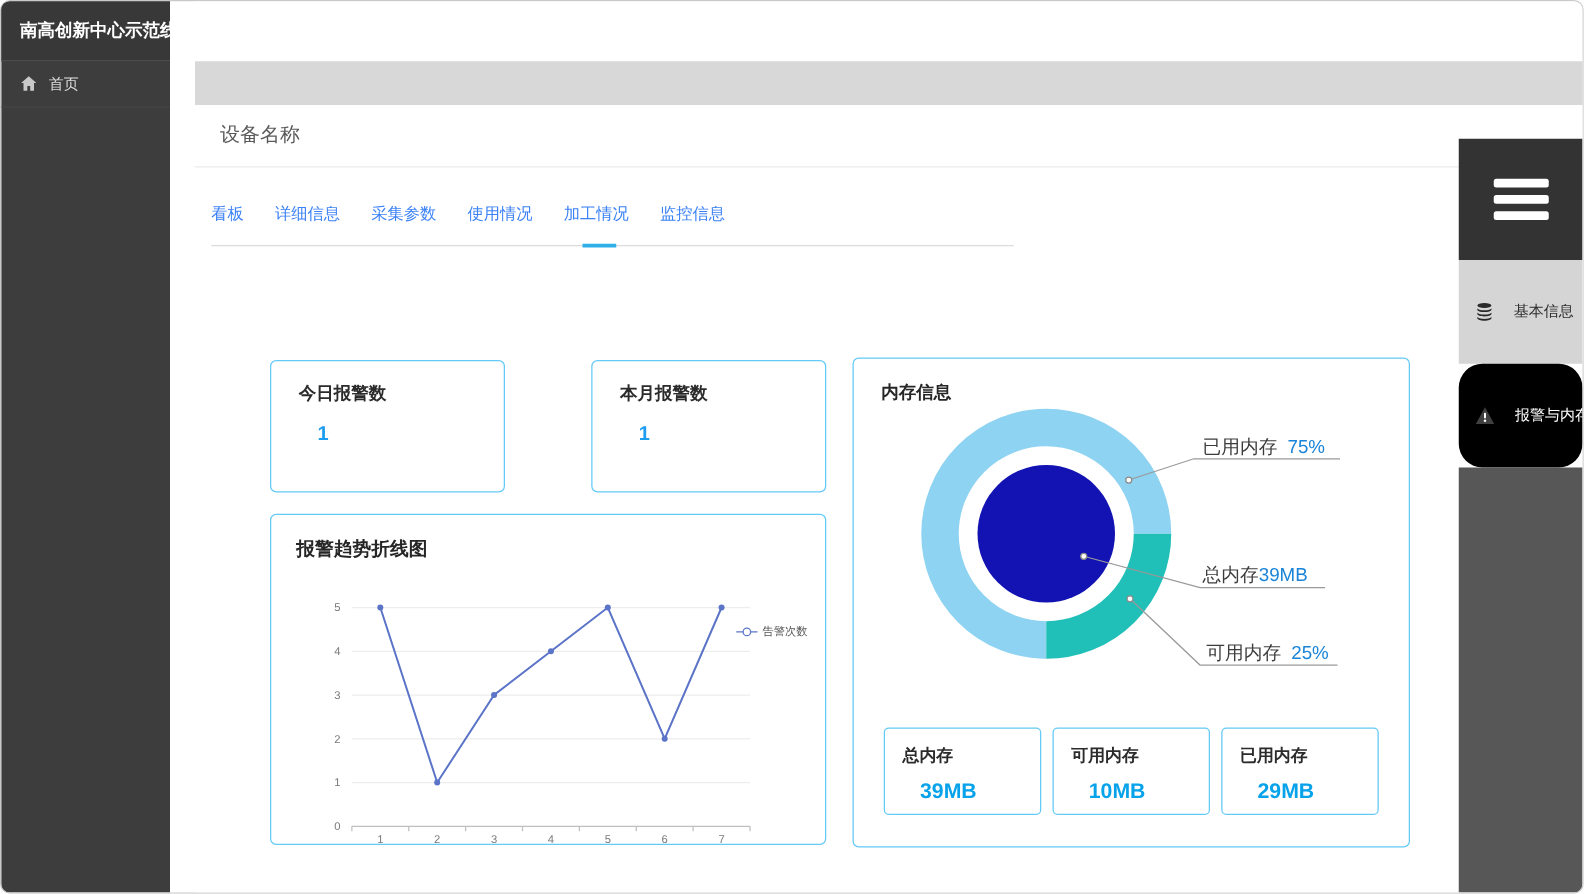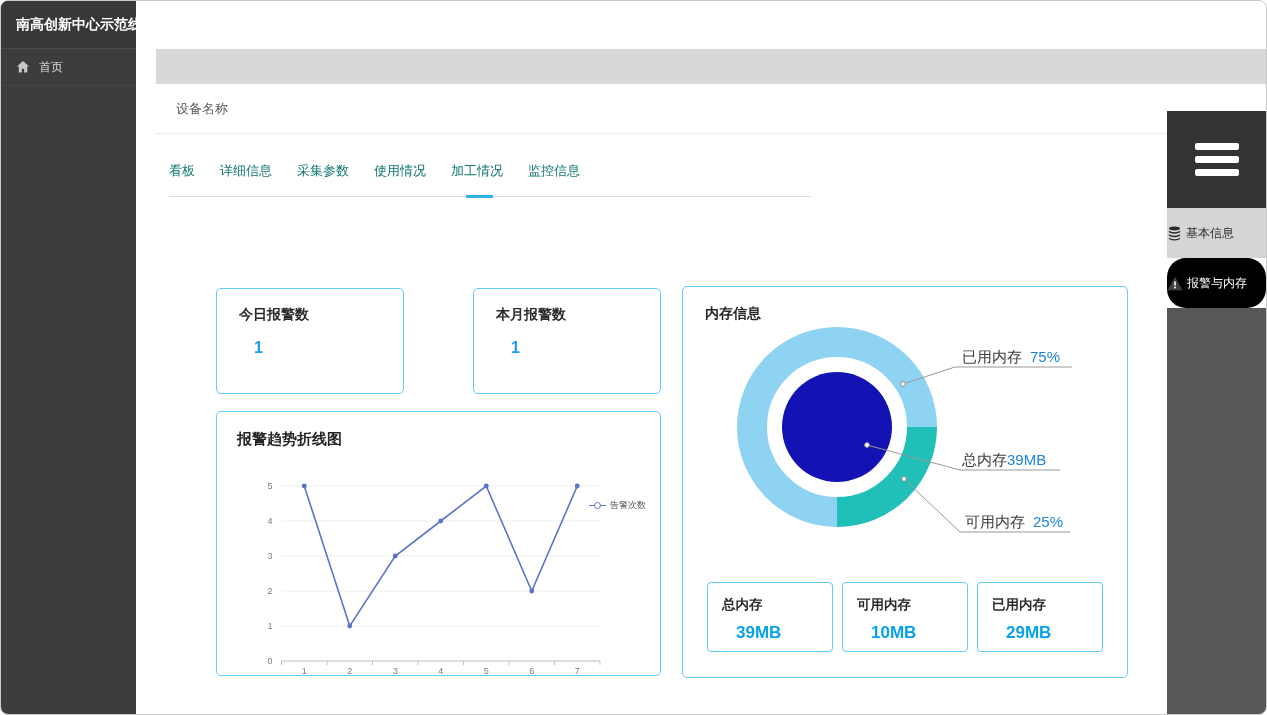--- a/index.html
+++ b/index.html
@@ -15,24 +15,24 @@
   .ls-item svg{margin-right:9px;flex:0 0 auto;}
   .ls-chev{margin-left:auto;margin-right:13px;}
 
   
   .band-white{position:absolute;left:155px;top:0;right:0;height:48px;background:#fff;}
   .band-gray{position:absolute;left:155px;top:48px;right:0;height:35px;background:#d8d8d8;}
 
   
   .content{position:absolute;left:155px;top:83px;width:1013px;bottom:0;background:#fff;}
   .device-header{height:49px;border-bottom:1px solid #ececec;display:flex;align-items:center;
-    padding-left:20px;font-size:13px;color:#5a5a5a;}
+    padding-left:20px;font-size:16px;color:#5a5a5a;}
 
   .tabs-wrap{position:relative;margin:28px 0 0 13px;width:642px;}
-  .tabs{display:flex;gap:25px;font-size:13px;color:#0f766e;padding-bottom:17px;}
+  .tabs{display:flex;gap:25px;font-size:13px;color:#3b82f6;padding-bottom:17px;}
   .tab{cursor:pointer;white-space:nowrap;}
   .tabs-underline{position:absolute;left:0;right:0;bottom:0;height:1px;background:#dcdcdc;}
   .tab-indicator{position:absolute;left:297px;bottom:-1px;width:27px;height:3px;background:#2fb0e8;}
 
   .panel{position:absolute;background:#fff;border:1px solid #63c9f7;border-radius:5px;box-sizing:border-box;}
   .card1{left:60px;top:204px;width:188px;height:106px;}
   .card2{left:317px;top:204px;width:188px;height:106px;}
   .card-title{margin:17px 0 0 22px;font-size:14px;font-weight:bold;color:#2b2b2b;}
   .card-value{margin:15px 0 0 37px;font-size:16px;font-weight:bold;color:#1e9df0;}
 
@@ -52,21 +52,21 @@
   .stat-title{margin:13px 0 0 14px;font-size:13.5px;font-weight:bold;color:#2b2b2b;}
   .stat-value{margin:9px 0 0 28px;font-size:17px;font-weight:bold;color:#06a2ea;}
 
   
   .rail{position:absolute;top:83px;right:0;width:99px;bottom:0;background:#fff;display:flex;
     flex-direction:column;z-index:2;}
   .rail-spacer{height:27px;background:#fff;}
   .rail-menu-btn{height:97px;background:#333;display:flex;flex-direction:column;align-items:center;
     justify-content:center;gap:6px;cursor:pointer;}
   .burger-bar{width:44px;height:7px;border-radius:2px;background:#fff;}
-  .rail-item{height:50px;display:flex;align-items:center;gap:4px;font-size:12px;
+  .rail-item{height:83px;display:flex;align-items:center;padding-left:13px;gap:16px;font-size:12px;
     color:#2d2d2d;background:#d5d5d5;cursor:pointer;}
   .rail-item svg{flex:0 0 auto;}
   .rail-item.active{background:#000000;color:#fff;border-radius:19px;}
   .rail-rest{flex:1;background:#575757;}
   .rail-label{white-space:nowrap;}
 
   .callout-label{font-size:15px;fill:#3c3c3c;}
   .callout-value{font-size:15px;fill:#1a85d8;}
 </style>
 </head>

